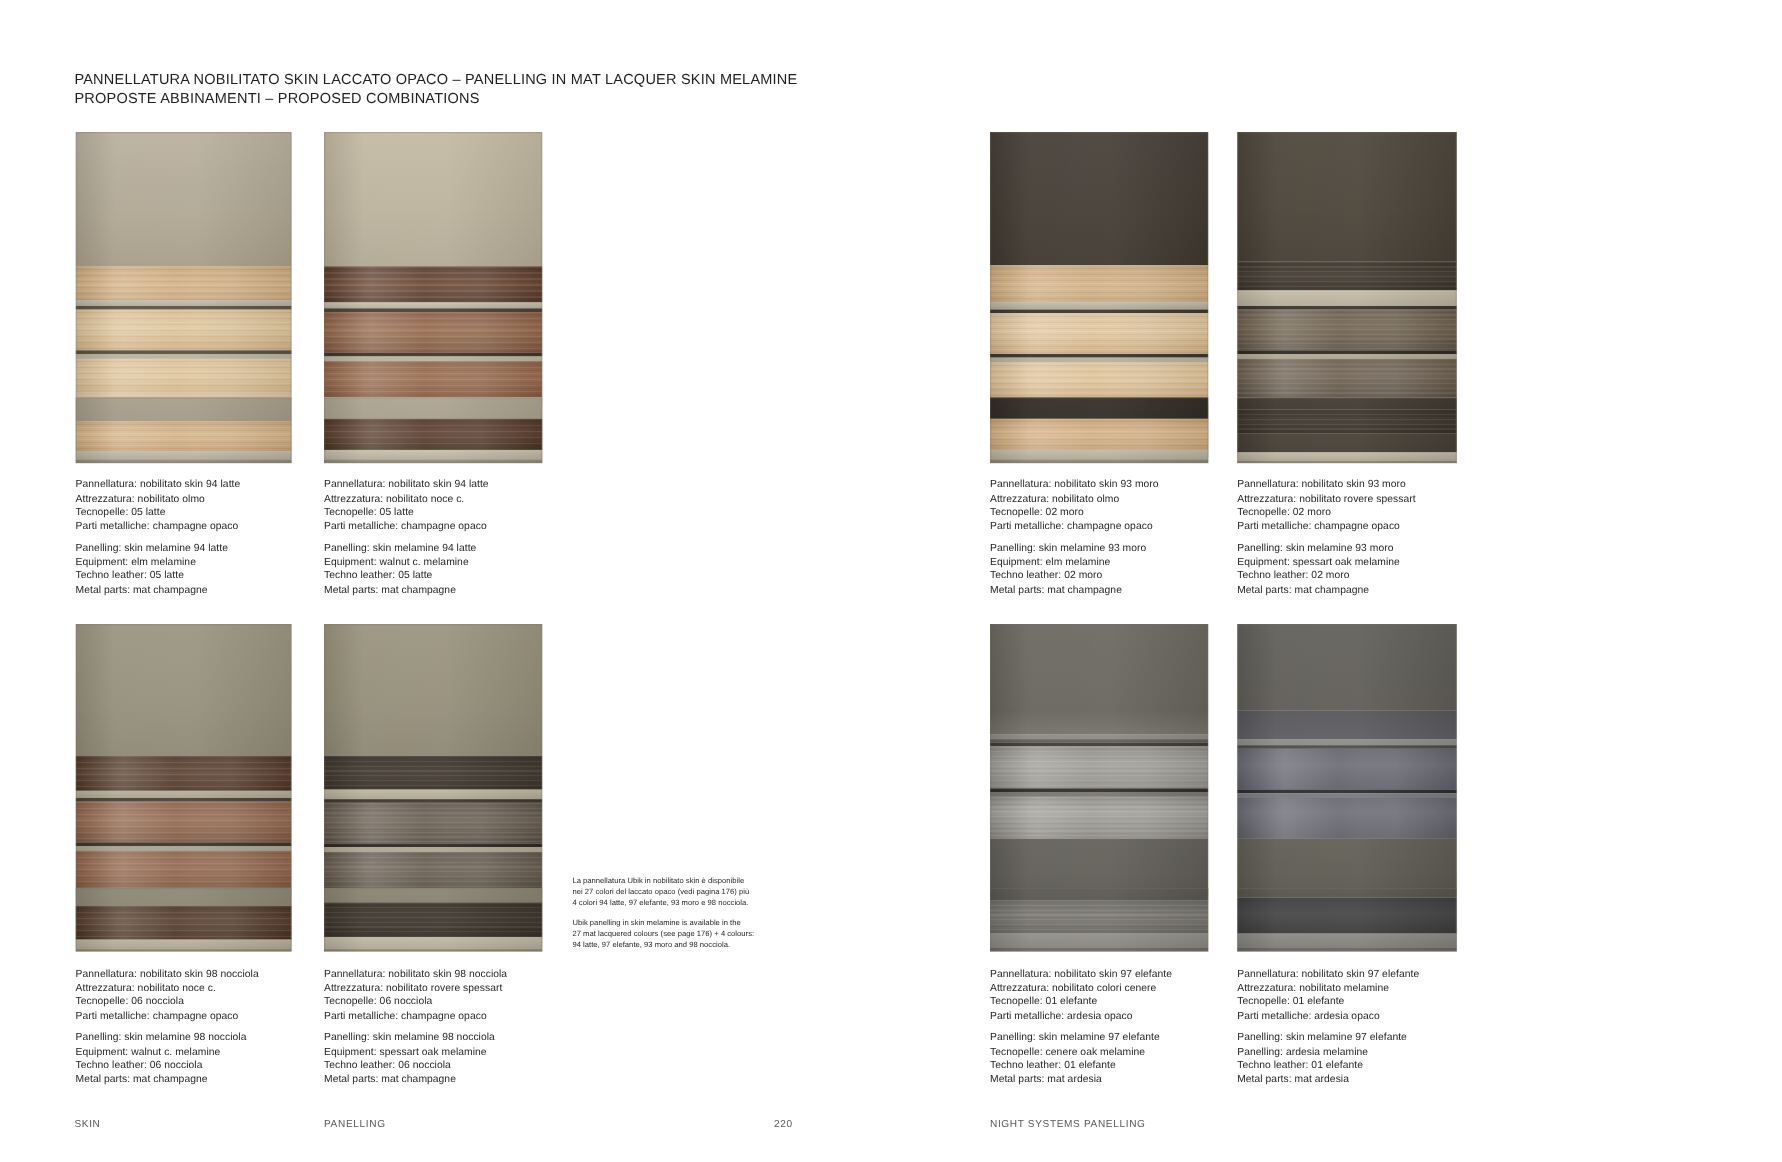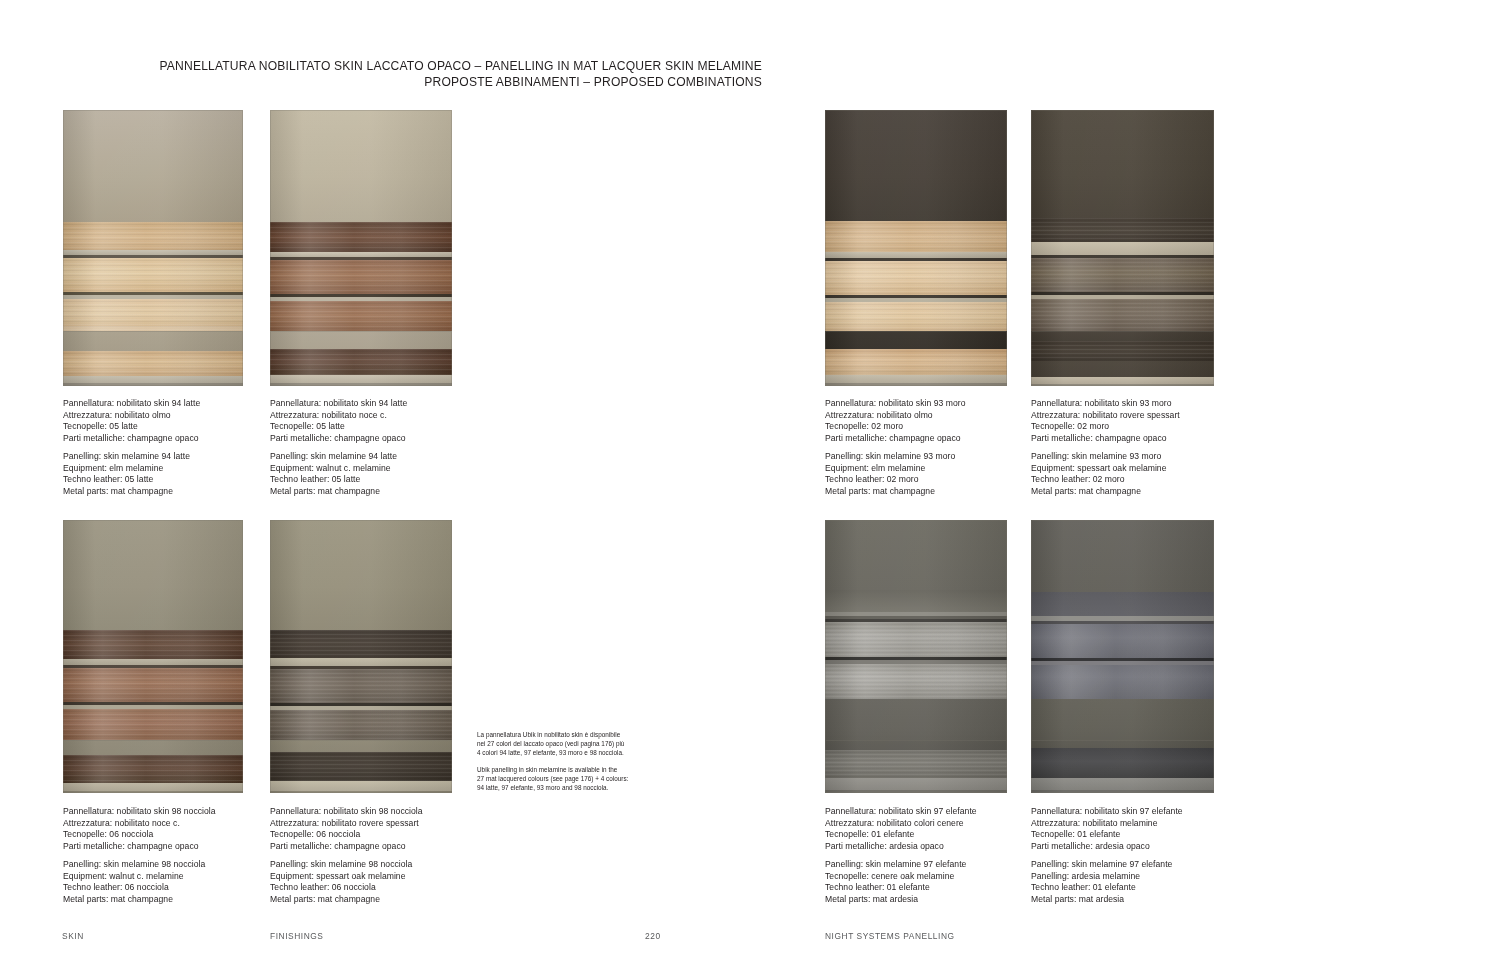--- a/index.html
+++ b/index.html
@@ -21,21 +21,20 @@
     position: absolute;
     inset: 0;
   }
 
   
   .heading {
     position: absolute;
     left: 62px;
     top: 58px;
     width: 700px;
-    text-align: right;
   }
   .heading-line {
     font-size: 12.1px;
     letter-spacing: 0.18px;
     line-height: 16.4px;
     color: #231f20;
     white-space: nowrap;
   }
 
   
@@ -552,19 +551,19 @@
     <div>La pannellatura Ubik in nobilitato skin è disponibile</div>
     <div>nei 27 colori del laccato opaco (vedi pagina 176) più</div>
     <div>4 colori 94 latte, 97 elefante, 93 moro e 98 nocciola.</div>
     <div class="gap"></div>
     <div>Ubik panelling in skin melamine is available in the</div>
     <div>27 mat lacquered colours (see page 176) + 4 colours:</div>
     <div>94 latte, 97 elefante, 93 moro and 98 nocciola.</div>
   </div>
 
   <div class="footer-item" style="left:62px; top:931px;">SKIN</div>
-  <div class="footer-item" style="left:270px; top:931px;">FINISHINGS</div>
+  <div class="footer-item" style="left:270px; top:931px;">PANELLING</div>
   <div class="footer-item" style="left:645px; top:931px;">220</div>
 
   <div class="footer-item" style="left:825px; top:931px;">NIGHT SYSTEMS PANELLING</div>
   <div class="footer-item" style="left:1404px; top:970px;">221</div>
 
 </div>
 
 </body></html>

